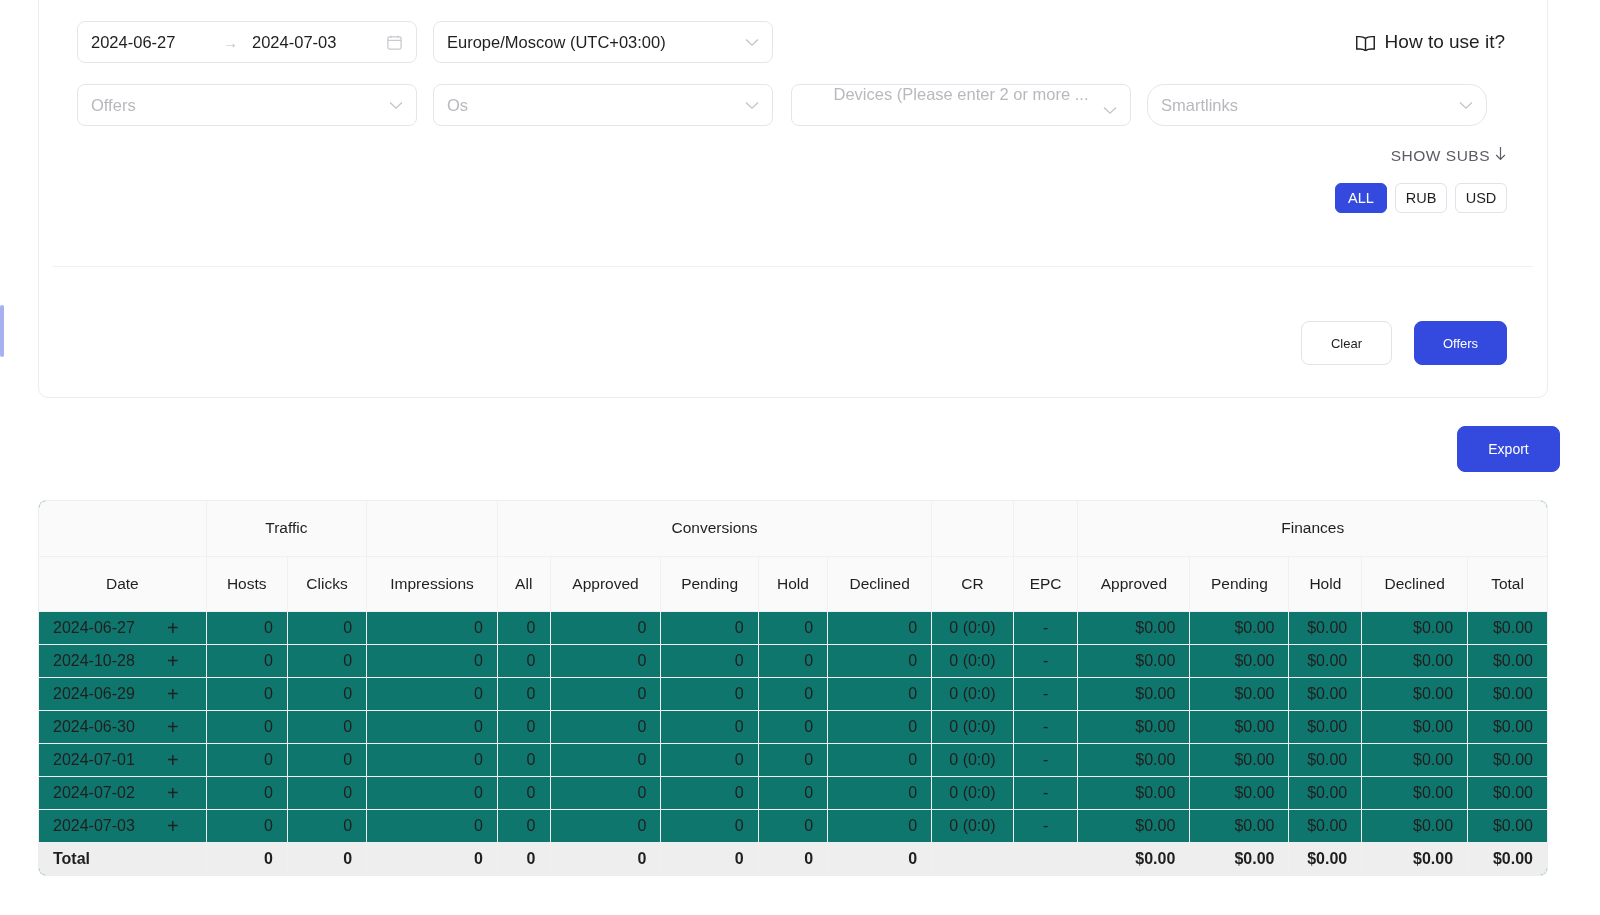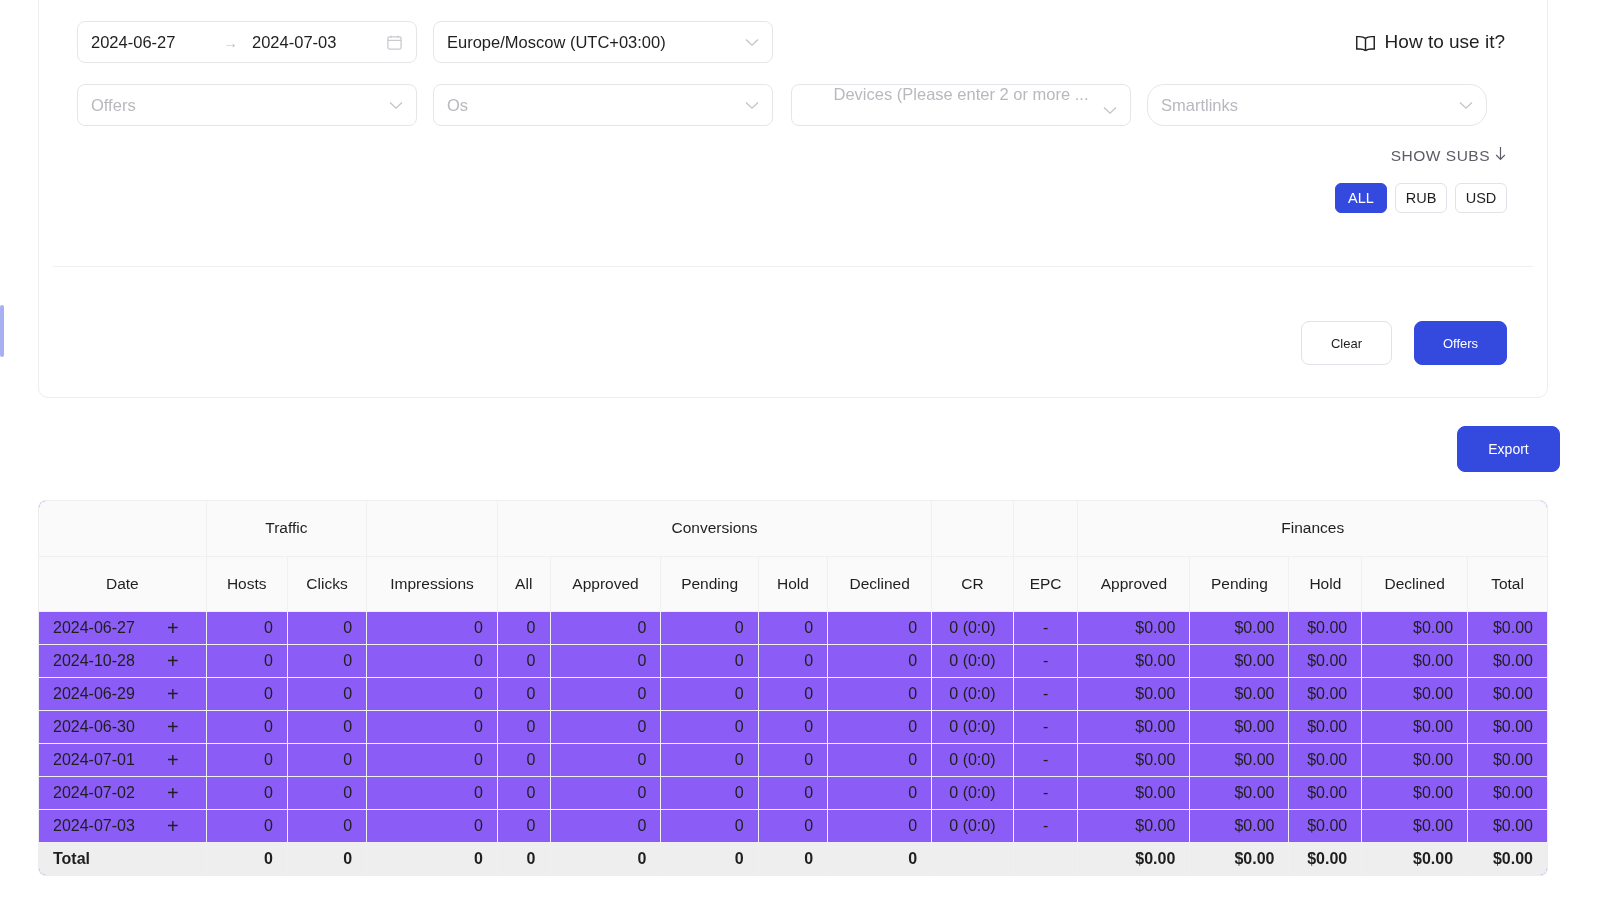--- a/index.html
+++ b/index.html
@@ -160,21 +160,21 @@
   }
 
   
   .table-wrap {
     position: absolute;
     left: 38px; top: 500px;
     width: 1510px;
     border: 1px solid #ededf0;
     border-radius: 8px;
     overflow: hidden;
-    background: #8b5cf6;
+    background: #0f766e;
   }
   table.report {
     width: 100%;
     border-collapse: collapse;
     font-size: 16px;
   }
   table.report th, table.report td {
     border-right: 1px solid #f0f0f3;
     border-bottom: 1px solid #f0f0f3;
     font-weight: normal;

